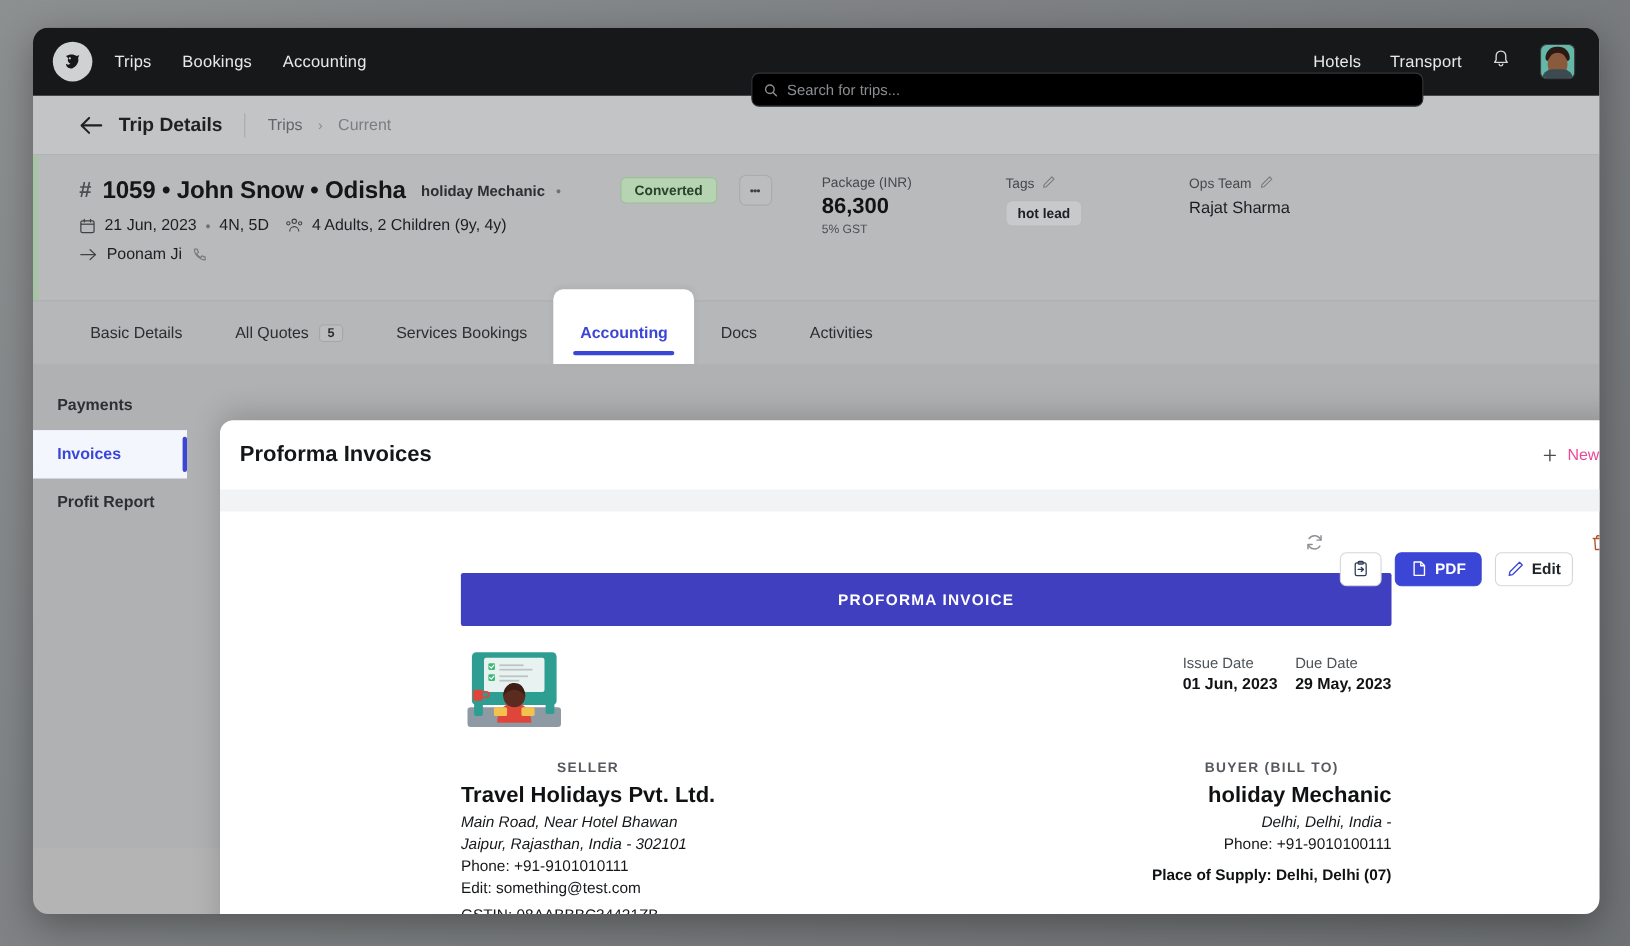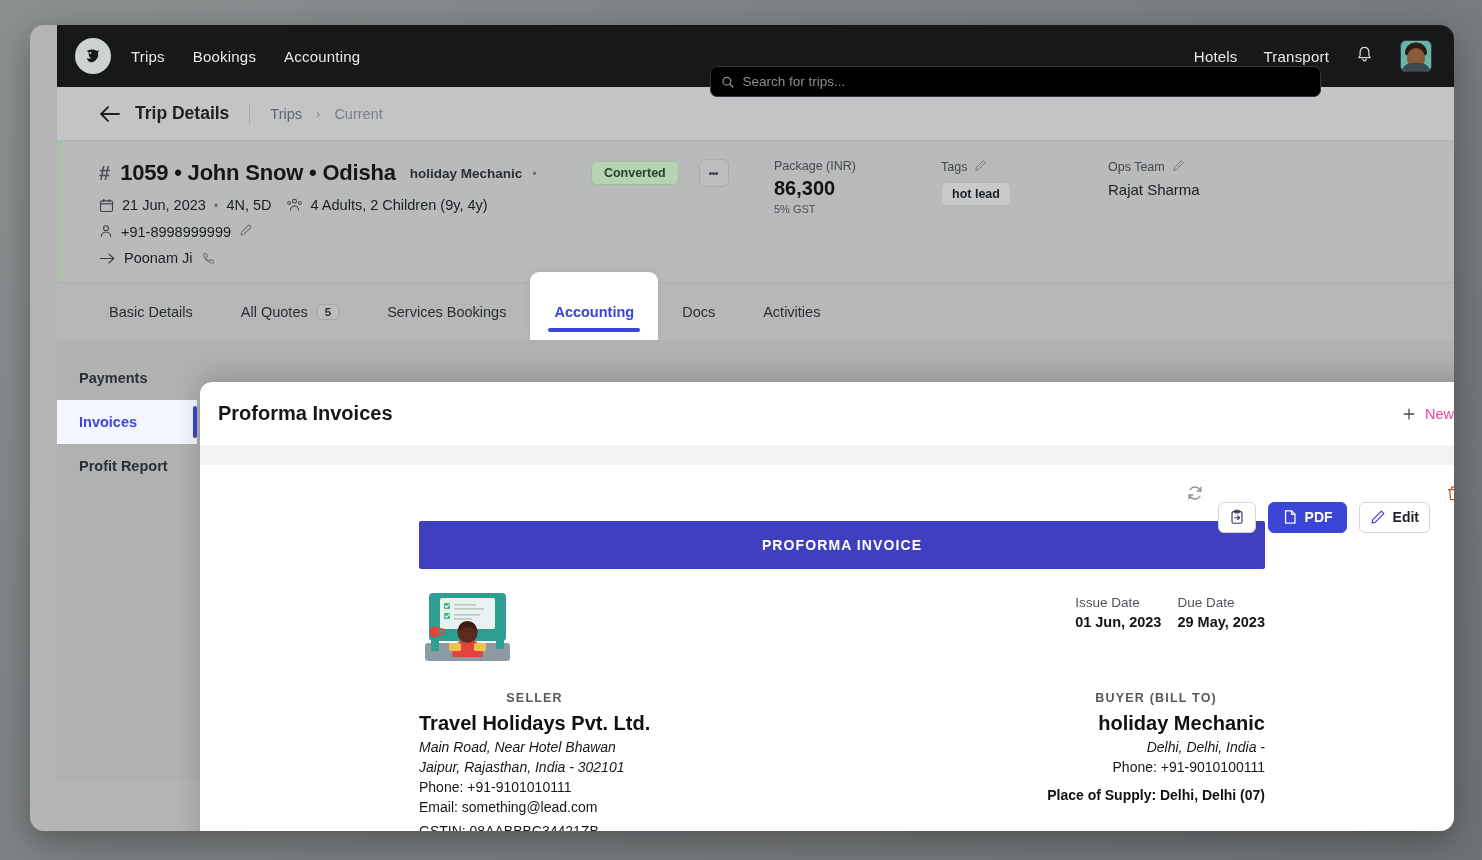--- a/index.html
+++ b/index.html
@@ -12,21 +12,20 @@
 
   
   .app-window {
     position: absolute;
     left: 30px; top: 25px;
     width: 1424px; height: 806px;
     border-radius: 14px;
     background: #b4b4b4;
     box-shadow: 0 10px 34px rgba(0,0,0,.32);
     overflow: hidden;
-    padding-left: 27px;
   }
 
   
   .topnav {
     height: 62px;
     background: #16181a;
     display: flex;
     align-items: center;
     padding: 0 22px 0 18px;
     position: relative;
@@ -338,34 +337,20 @@
           <svg width="17" height="15" viewBox="0 0 18 16">
             <circle cx="9" cy="3.4" r="2.1" fill="none" stroke="#2a2d30" stroke-width="1.1"></circle>
             <path d="M4.6 13.4 C4.6 10.6 6.6 8.6 9 8.6 C11.4 8.6 13.4 10.6 13.4 13.4" fill="none" stroke="#2a2d30" stroke-width="1.1"></path>
             <circle cx="3.3" cy="5.4" r="1.6" fill="none" stroke="#2a2d30" stroke-width="1"></circle>
             <circle cx="14.7" cy="5.4" r="1.6" fill="none" stroke="#2a2d30" stroke-width="1"></circle>
           </svg>
         </span>
         <span>4 Adults, 2 Children (9y, 4y)</span>
       </div>
 
-      <div class="sum-row">
-        <span class="ico">
-          <svg width="14" height="15" viewBox="0 0 15 16">
-            <circle cx="7.5" cy="4.4" r="2.6" fill="none" stroke="#2a2d30" stroke-width="1.15"></circle>
-            <path d="M2.4 14 C2.4 10.7 4.7 8.6 7.5 8.6 C10.3 8.6 12.6 10.7 12.6 14" fill="none" stroke="#2a2d30" stroke-width="1.15"></path>
-          </svg>
-        </span>
-        <span>+91-8998999999</span>
-        <span class="pencil">
-          <svg width="14" height="14" viewBox="0 0 16 16">
-            <path d="M11.4 2.2 L13.8 4.6 L5.2 13.2 L2.2 13.8 L2.8 10.8 Z" fill="none" stroke="#3a3e42" stroke-width="1.15" stroke-linejoin="round"></path>
-          </svg>
-        </span>
-      </div>
 
       <div class="sum-row">
         <span class="ico">
           <svg width="17" height="13" viewBox="0 0 18 14">
             <line x1="1.5" y1="7" x2="15.5" y2="7" stroke="#2a2d30" stroke-width="1.25" stroke-linecap="round"></line>
             <polyline points="10.5,2.2 15.8,7 10.5,11.8" fill="none" stroke="#2a2d30" stroke-width="1.25" stroke-linecap="round" stroke-linejoin="round"></polyline>
           </svg>
         </span>
         <span>Poonam Ji</span>
         <span style="opacity:.5;display:flex">
@@ -537,21 +522,21 @@
         </div>
       </div>
 
       <div class="parties">
         <div class="seller">
           <div class="party-h">SELLER</div>
           <div class="party-name">Travel Holidays Pvt. Ltd.</div>
           <div class="party-line ital">Main Road, Near Hotel Bhawan</div>
           <div class="party-line ital">Jaipur, Rajasthan, India - 302101</div>
           <div class="party-line">Phone: +91-9101010111</div>
-          <div class="party-line">Email: something@lead.com</div>
+          <div class="party-line">Edit: something@test.com</div>
           <div class="party-line gst">GSTIN: 08AABBBC34421ZB</div>
         </div>
         <div class="buyer">
           <div class="party-h">BUYER (BILL TO)</div>
           <div class="party-name">holiday Mechanic</div>
           <div class="party-line ital">Delhi, Delhi, India -</div>
           <div class="party-line">Phone: +91-9010100111</div>
           <div class="pos">Place of Supply: Delhi, Delhi (07)</div>
         </div>
       </div>

